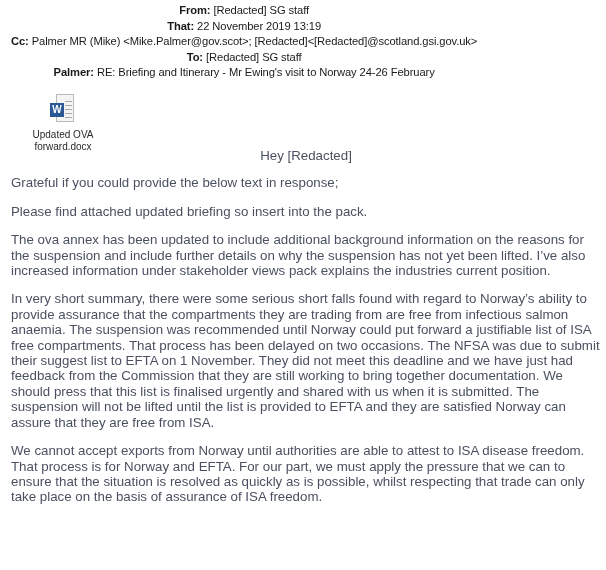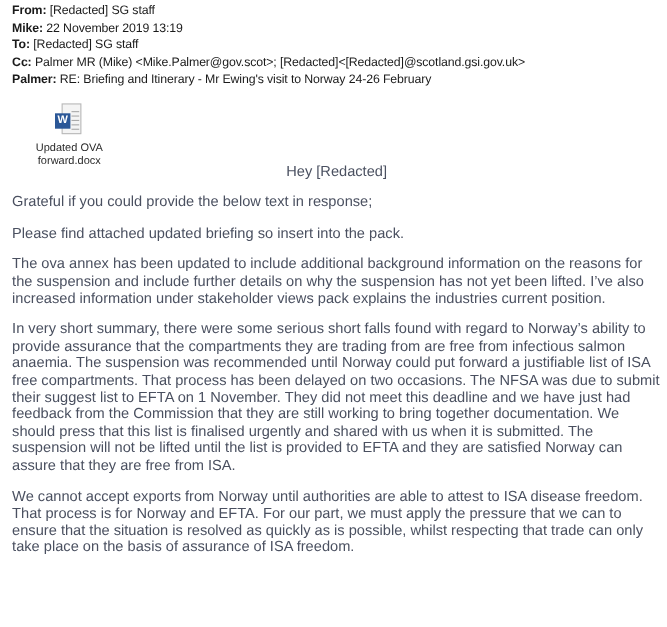--- a/index.html
+++ b/index.html
@@ -16,21 +16,21 @@
     .header {
       position: absolute;
       left: 11px;
       top: 3px;
       font-family: "Liberation Sans", sans-serif;
       font-size: 11.2px;
       line-height: 15.6px;
       color: #1a1a1a;
       letter-spacing: -0.1px;
     }
-    .header .row { white-space: nowrap; }
+    .header .row { white-space: nowrap; text-align: center; }
     .header .lbl { font-weight: bold; }
     .attachment {
       position: absolute;
       left: 22px;
       top: 94px;
       width: 82px;
       text-align: center;
       font-family: "Liberation Sans", sans-serif;
       font-size: 10px;
       line-height: 12px;
@@ -90,30 +90,30 @@
   </style>
 </head>
 <body>
 
 <div class="header">
   <div class="row">
     <span class="lbl">From:</span>
     <span>[Redacted] SG staff</span>
   </div>
   <div class="row">
-    <span class="lbl">Mike:</span>
+    <span class="lbl">That:</span>
     <span>22 November 2019 13:19</span>
+  </div>
+  <div class="row">
+    <span class="lbl">Cc:</span>
+    <span>Palmer MR (Mike) &lt;Mike.Palmer@gov.scot&gt;; [Redacted]&lt;[Redacted]@scotland.gsi.gov.uk&gt;</span>
   </div>
   <div class="row">
     <span class="lbl">To:</span>
     <span>[Redacted] SG staff</span>
-  </div>
-  <div class="row">
-    <span class="lbl">Cc:</span>
-    <span>Palmer MR (Mike) &lt;Mike.Palmer@gov.scot&gt;; [Redacted]&lt;[Redacted]@scotland.gsi.gov.uk&gt;</span>
   </div>
   <div class="row">
     <span class="lbl">Palmer:</span>
     <span>RE: Briefing and Itinerary - Mr Ewing's visit to Norway 24-26 February</span>
   </div>
 </div>
 
 <div class="attachment">
   <div class="doc-icon">
     <div class="page">

